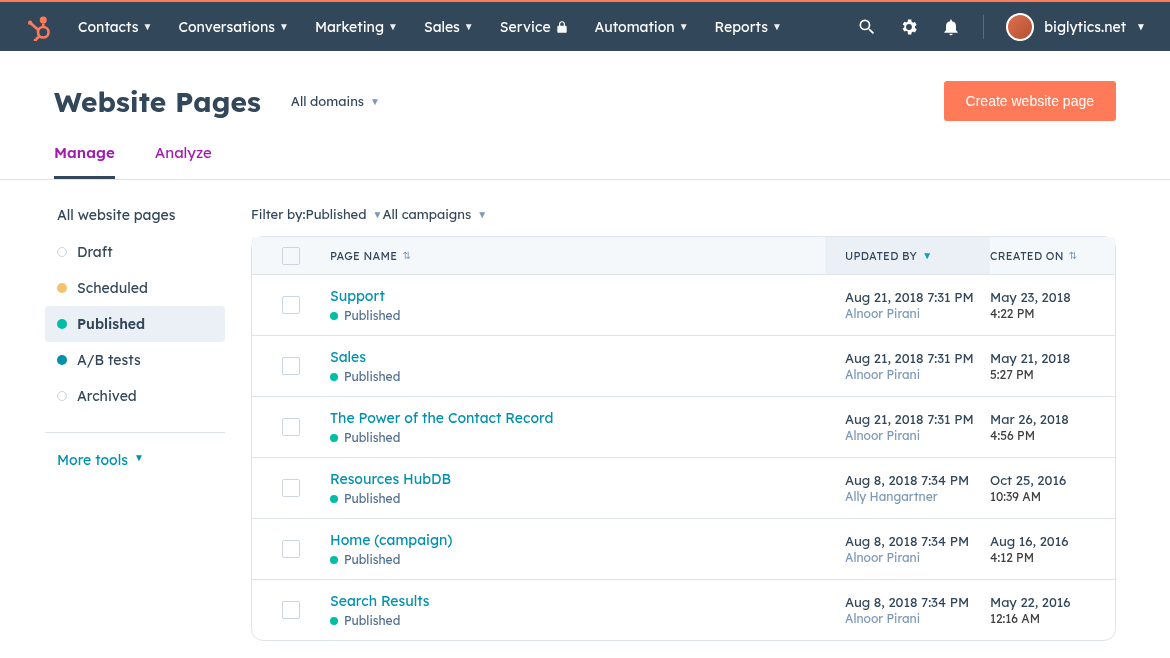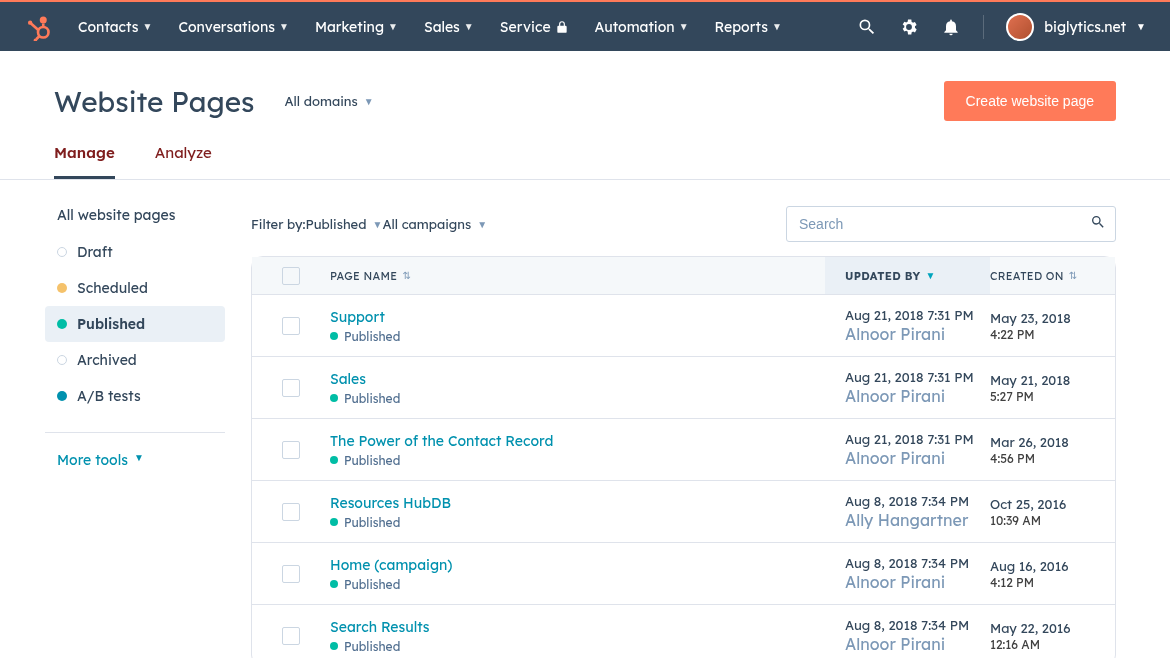--- a/index.html
+++ b/index.html
@@ -14,27 +14,27 @@
 .lock{width:14px;height:14px;fill:#fff}
 .navright{margin-left:auto;display:flex;align-items:center;gap:22px}
 .icnbtn{width:20px;height:20px;cursor:pointer}
 .icnbtn svg{width:20px;height:20px;fill:#fff}
 .vdiv{width:1px;height:24px;background:rgba(255,255,255,.2)}
 .avatar{width:28px;height:28px;border-radius:50%;background:linear-gradient(135deg,#e07050,#b05030);border:2px solid #fff}
 .acct{display:flex;align-items:center;gap:10px;cursor:pointer}
 .acct .chev{font-size:10px}
 
 .pghead{display:flex;align-items:center;padding:30px 54px 0 54px}
-.pgtitle{font-size:28px;font-weight:400;color:#33475b}
+.pgtitle{font-size:28px;font-weight:700;color:#33475b}
 .ddlink{color:#33475b;font-size:13px;cursor:pointer;display:flex;align-items:center;gap:6px;margin-left:30px}
 .ddlink .chev{font-size:10px;color:#7c98b6}
 .primary-btn{margin-left:auto;background:#ff7a59;color:#fff;border:none;padding:12px 22px;border-radius:3px;font-size:14px;cursor:pointer}
 
 .tabs{display:flex;gap:40px;padding:22px 54px 0 54px;border-bottom:1px solid #dfe3eb}
-.tab{padding:0 0 14px 0;font-size:15px;color:#7f1d1d;cursor:pointer}
+.tab{padding:0 0 14px 0;font-size:15px;color:#a21caf;cursor:pointer}
 .tab.active{font-weight:600;border-bottom:3px solid #33475b}
 
 .content{display:flex;padding:26px 54px 30px 45px;gap:26px}
 .sidebar{width:180px;flex-shrink:0}
 .sidehdr{font-size:14px;color:#33475b;margin-bottom:10px;padding-left:12px}
 .sideitem{display:flex;align-items:center;gap:10px;padding:9px 12px;border-radius:4px;cursor:pointer;font-size:14px;color:#33475b}
 .sideitem.active{background:#eaf0f6;font-weight:600}
 .dot{width:10px;height:10px;border-radius:50%}
 .dot.empty{border:1.5px solid #cbd6e2}
 .dot.orange{background:#f5c26b}
@@ -52,35 +52,35 @@
 .searchwrap{margin-left:auto;position:relative}
 .searchwrap input{width:330px;padding:9px 36px 9px 12px;border:1px solid #cbd6e2;border-radius:3px;font-size:14px}
 .searchwrap input::placeholder{color:#7c98b6}
 .searchicon{position:absolute;right:10px;top:50%;transform:translateY(-50%)}
 .searchicon svg{width:16px;height:16px;fill:#33475b}
 
 .table{border:1px solid #dfe3eb;border-radius:12px}
 .thead{display:flex;align-items:center;background:#f5f8fa;border-bottom:1px solid #dfe3eb;height:38px;font-size:11px;letter-spacing:.3px;text-transform:uppercase;color:#33475b}
 .th-check{width:78px;display:flex;justify-content:center}
 .th-name{flex:1;display:flex;align-items:center;gap:5px;cursor:pointer}
-.th-upd{width:165px;display:flex;align-items:center;gap:5px;font-weight:700;background:#eaf0f6;height:100%;padding-left:20px;cursor:pointer}
+.th-upd{width:165px;display:flex;align-items:center;gap:5px;font-weight:400;background:#eaf0f6;height:100%;padding-left:20px;cursor:pointer}
 .th-created{width:125px;display:flex;align-items:center;gap:5px;cursor:pointer}
 .sorticon{font-size:10px;color:#7c98b6}
 .sorticon.active{color:#00a4bd}
 .row{display:flex;align-items:center;border-bottom:1px solid #dfe3eb;padding:12px 0;min-height:58px}
 .row:last-child{border-bottom:none}
 .cchk{width:78px;display:flex;justify-content:center}
 .chk{width:18px;height:18px;border:1px solid #cbd6e2;border-radius:2px;cursor:pointer}
 .cname{flex:1}
 .pgname{color:#0091ae;font-size:14px;cursor:pointer;display:inline-block}
 .stat{display:flex;align-items:center;gap:6px;margin-top:3px;font-size:12px;color:#516f90}
 .stat .dot{width:8px;height:8px}
 .cupd{width:165px;padding-left:20px}
 .cupd .date{font-size:13px;color:#33475b}
-.cupd .by{font-size:16px;color:#7c98b6;margin-top:1px}
+.cupd .by{font-size:12px;color:#7c98b6;margin-top:1px}
 .ccreated{width:125px}
 .ccreated .date{font-size:13px;color:#33475b}
 .ccreated .time{font-size:12px;color:#404040;margin-top:1px}
 </style>
 </head>
 <body>
 
 <div class="brand"></div>
 
 <div class="topnav">
@@ -170,52 +170,46 @@
         </div>
         <div class="sideitem">
           <span class="dot orange"></span>
           <span>Scheduled</span>
         </div>
         <div class="sideitem active">
           <span class="dot green"></span>
           <span>Published</span>
         </div>
         <div class="sideitem">
+          <span class="dot blue"></span>
+          <span>A/B tests</span>
+        </div>
+        <div class="sideitem">
           <span class="dot empty"></span>
           <span>Archived</span>
-        </div>
-        <div class="sideitem">
-          <span class="dot blue"></span>
-          <span>A/B tests</span>
         </div>
       </div>
     <div class="sidesep"></div>
     <div class="more">
       <span>More tools</span>
       <span class="chev">▼</span>
     </div>
   </div>
 
   <div class="main">
     <div class="filterrow">
       <span class="filterlbl">Filter by:</span>
       <div class="filterdd">
         <span>Published</span>
         <span class="chev">▼</span>
       </div>
       <div class="filterdd">
         <span>All campaigns</span>
         <span class="chev">▼</span>
       </div>
-      <div class="searchwrap">
-        <input placeholder="Search" style="">
-        <span class="searchicon"><svg viewBox="0 0 24 24">
-              <path d="M15.5 14h-.79l-.28-.27A6.47 6.47 0 0016 9.5 6.5 6.5 0 109.5 16a6.47 6.47 0 004.23-1.57l.27.28v.79l5 5 1.5-1.5zm-6 0A4.5 4.5 0 1114 9.5 4.49 4.49 0 019.5 14z"></path>
-            </svg></span>
-      </div>
     </div>
 
     <div class="table">
       <div class="thead">
         <div class="th-check">
             <div class="chk"></div>
           </div>
         <div class="th-name">
             <span>PAGE NAME</span>
             <span class="sorticon">⇅</span>

